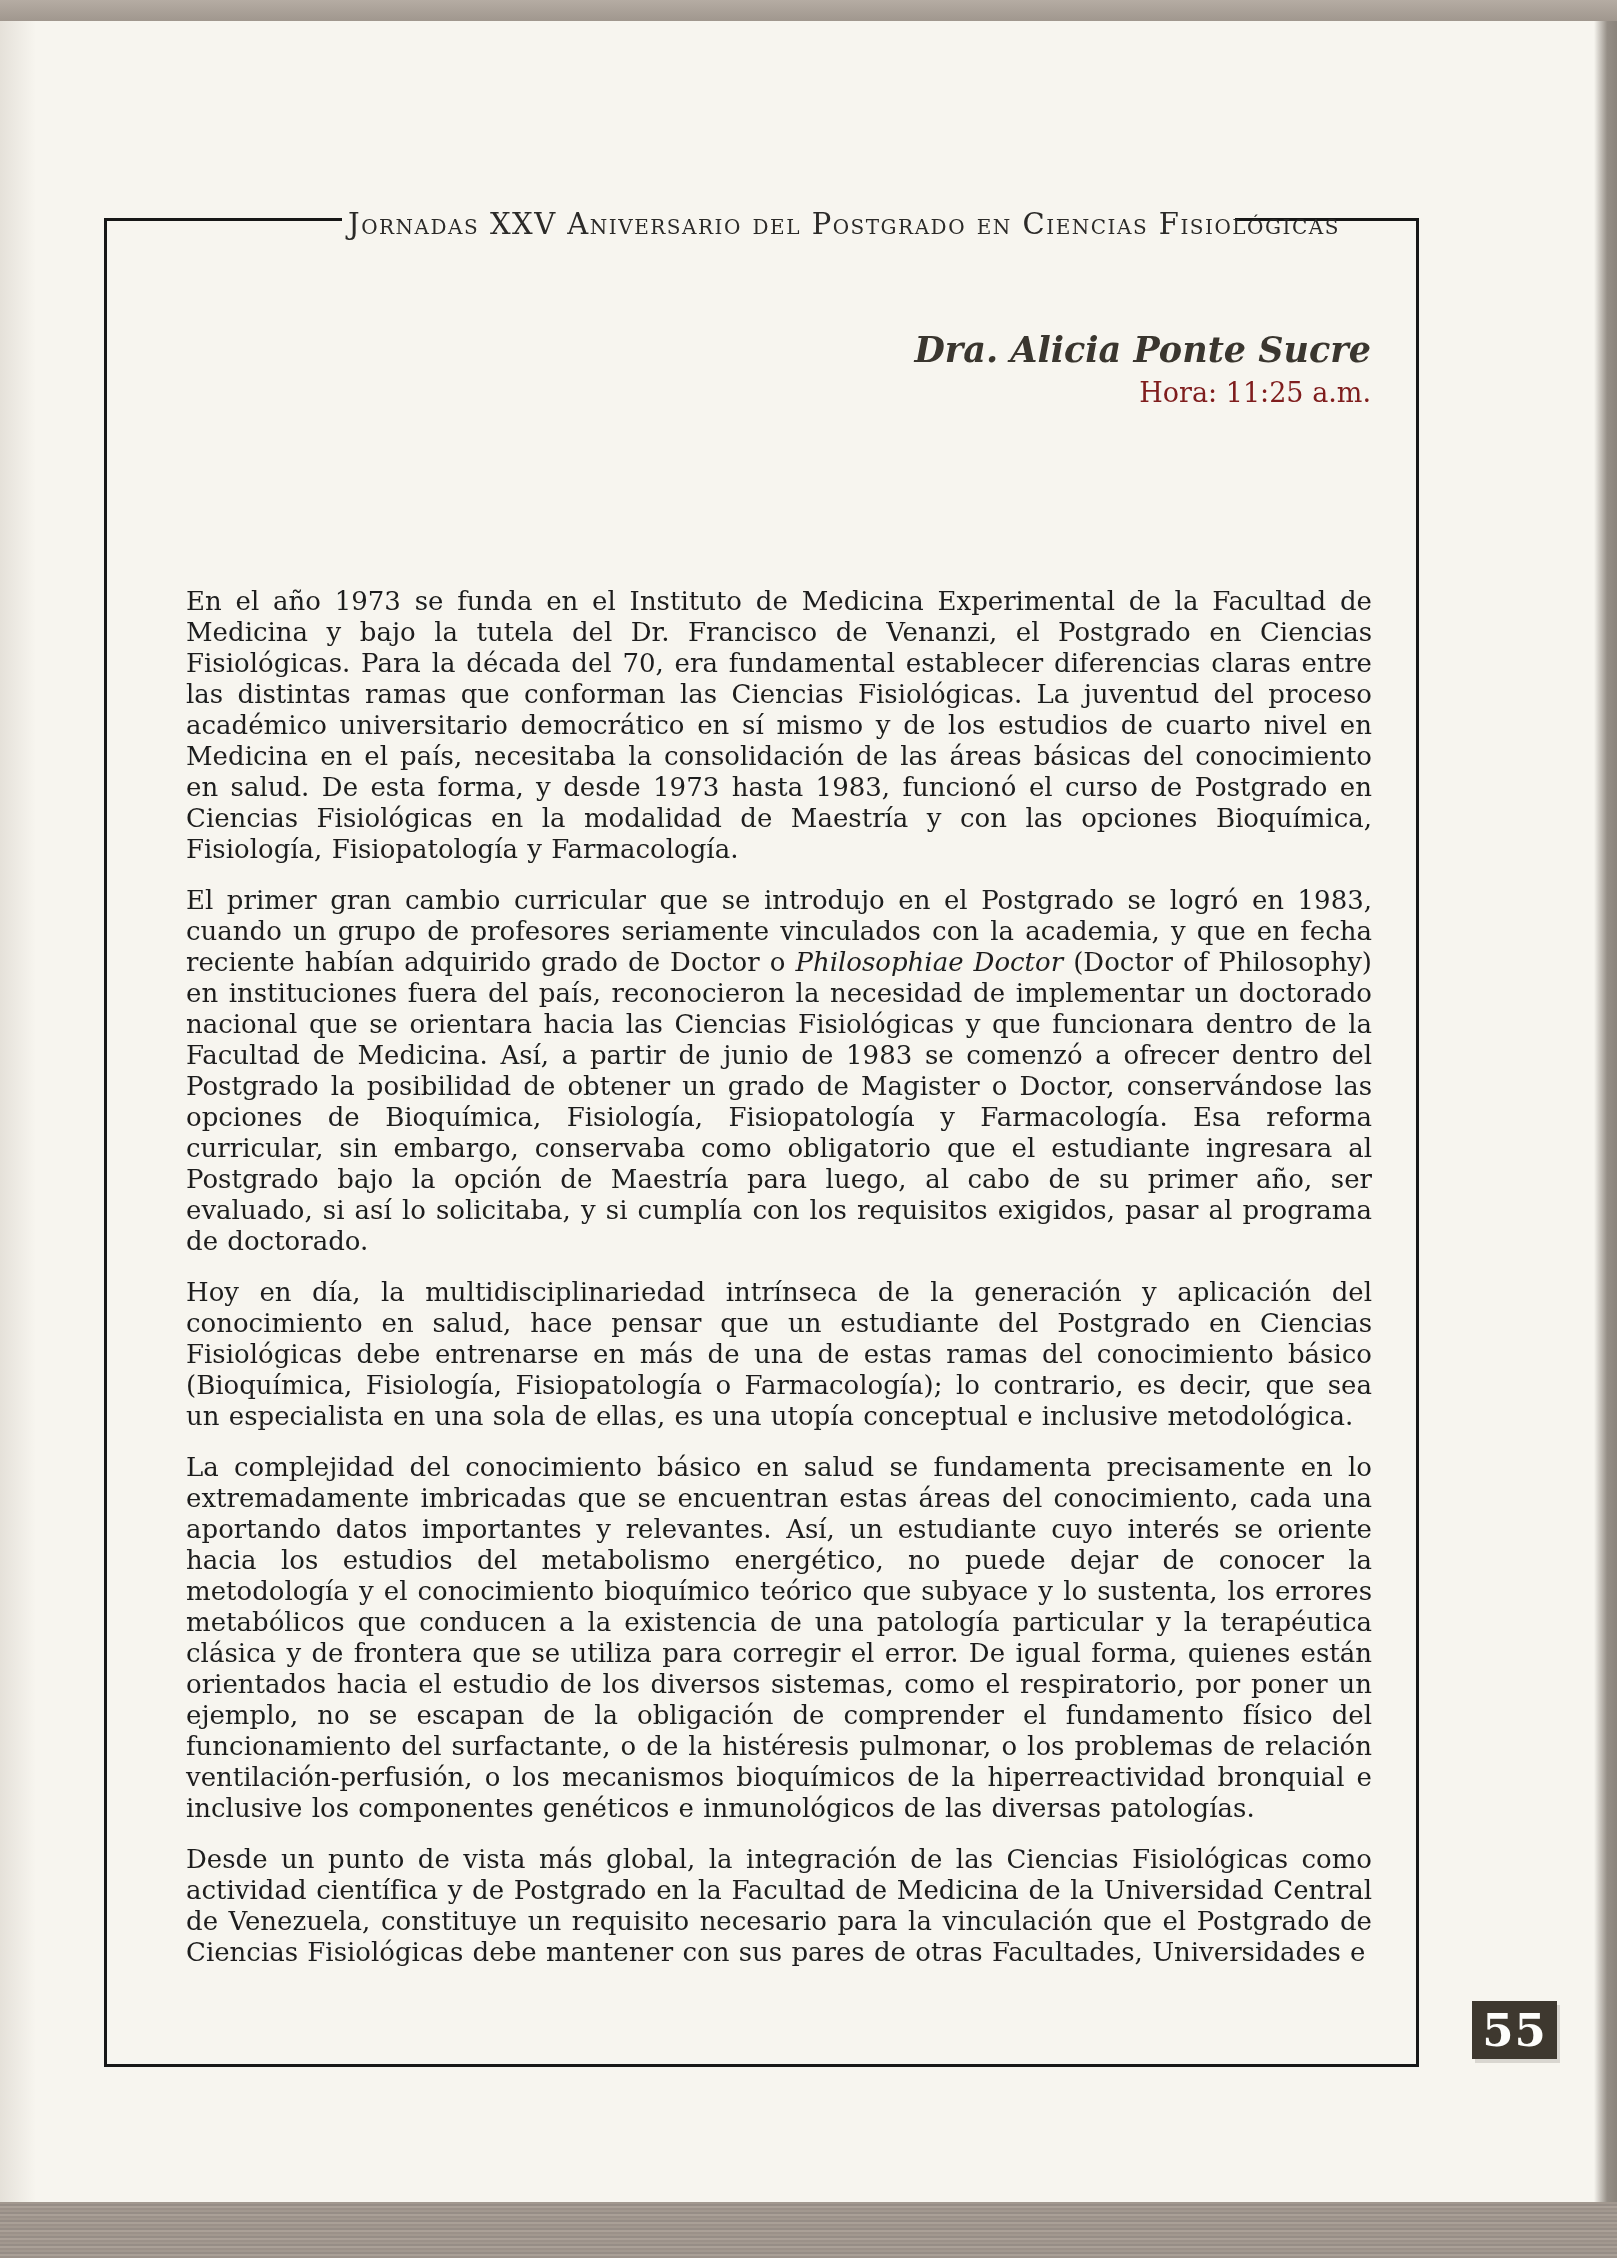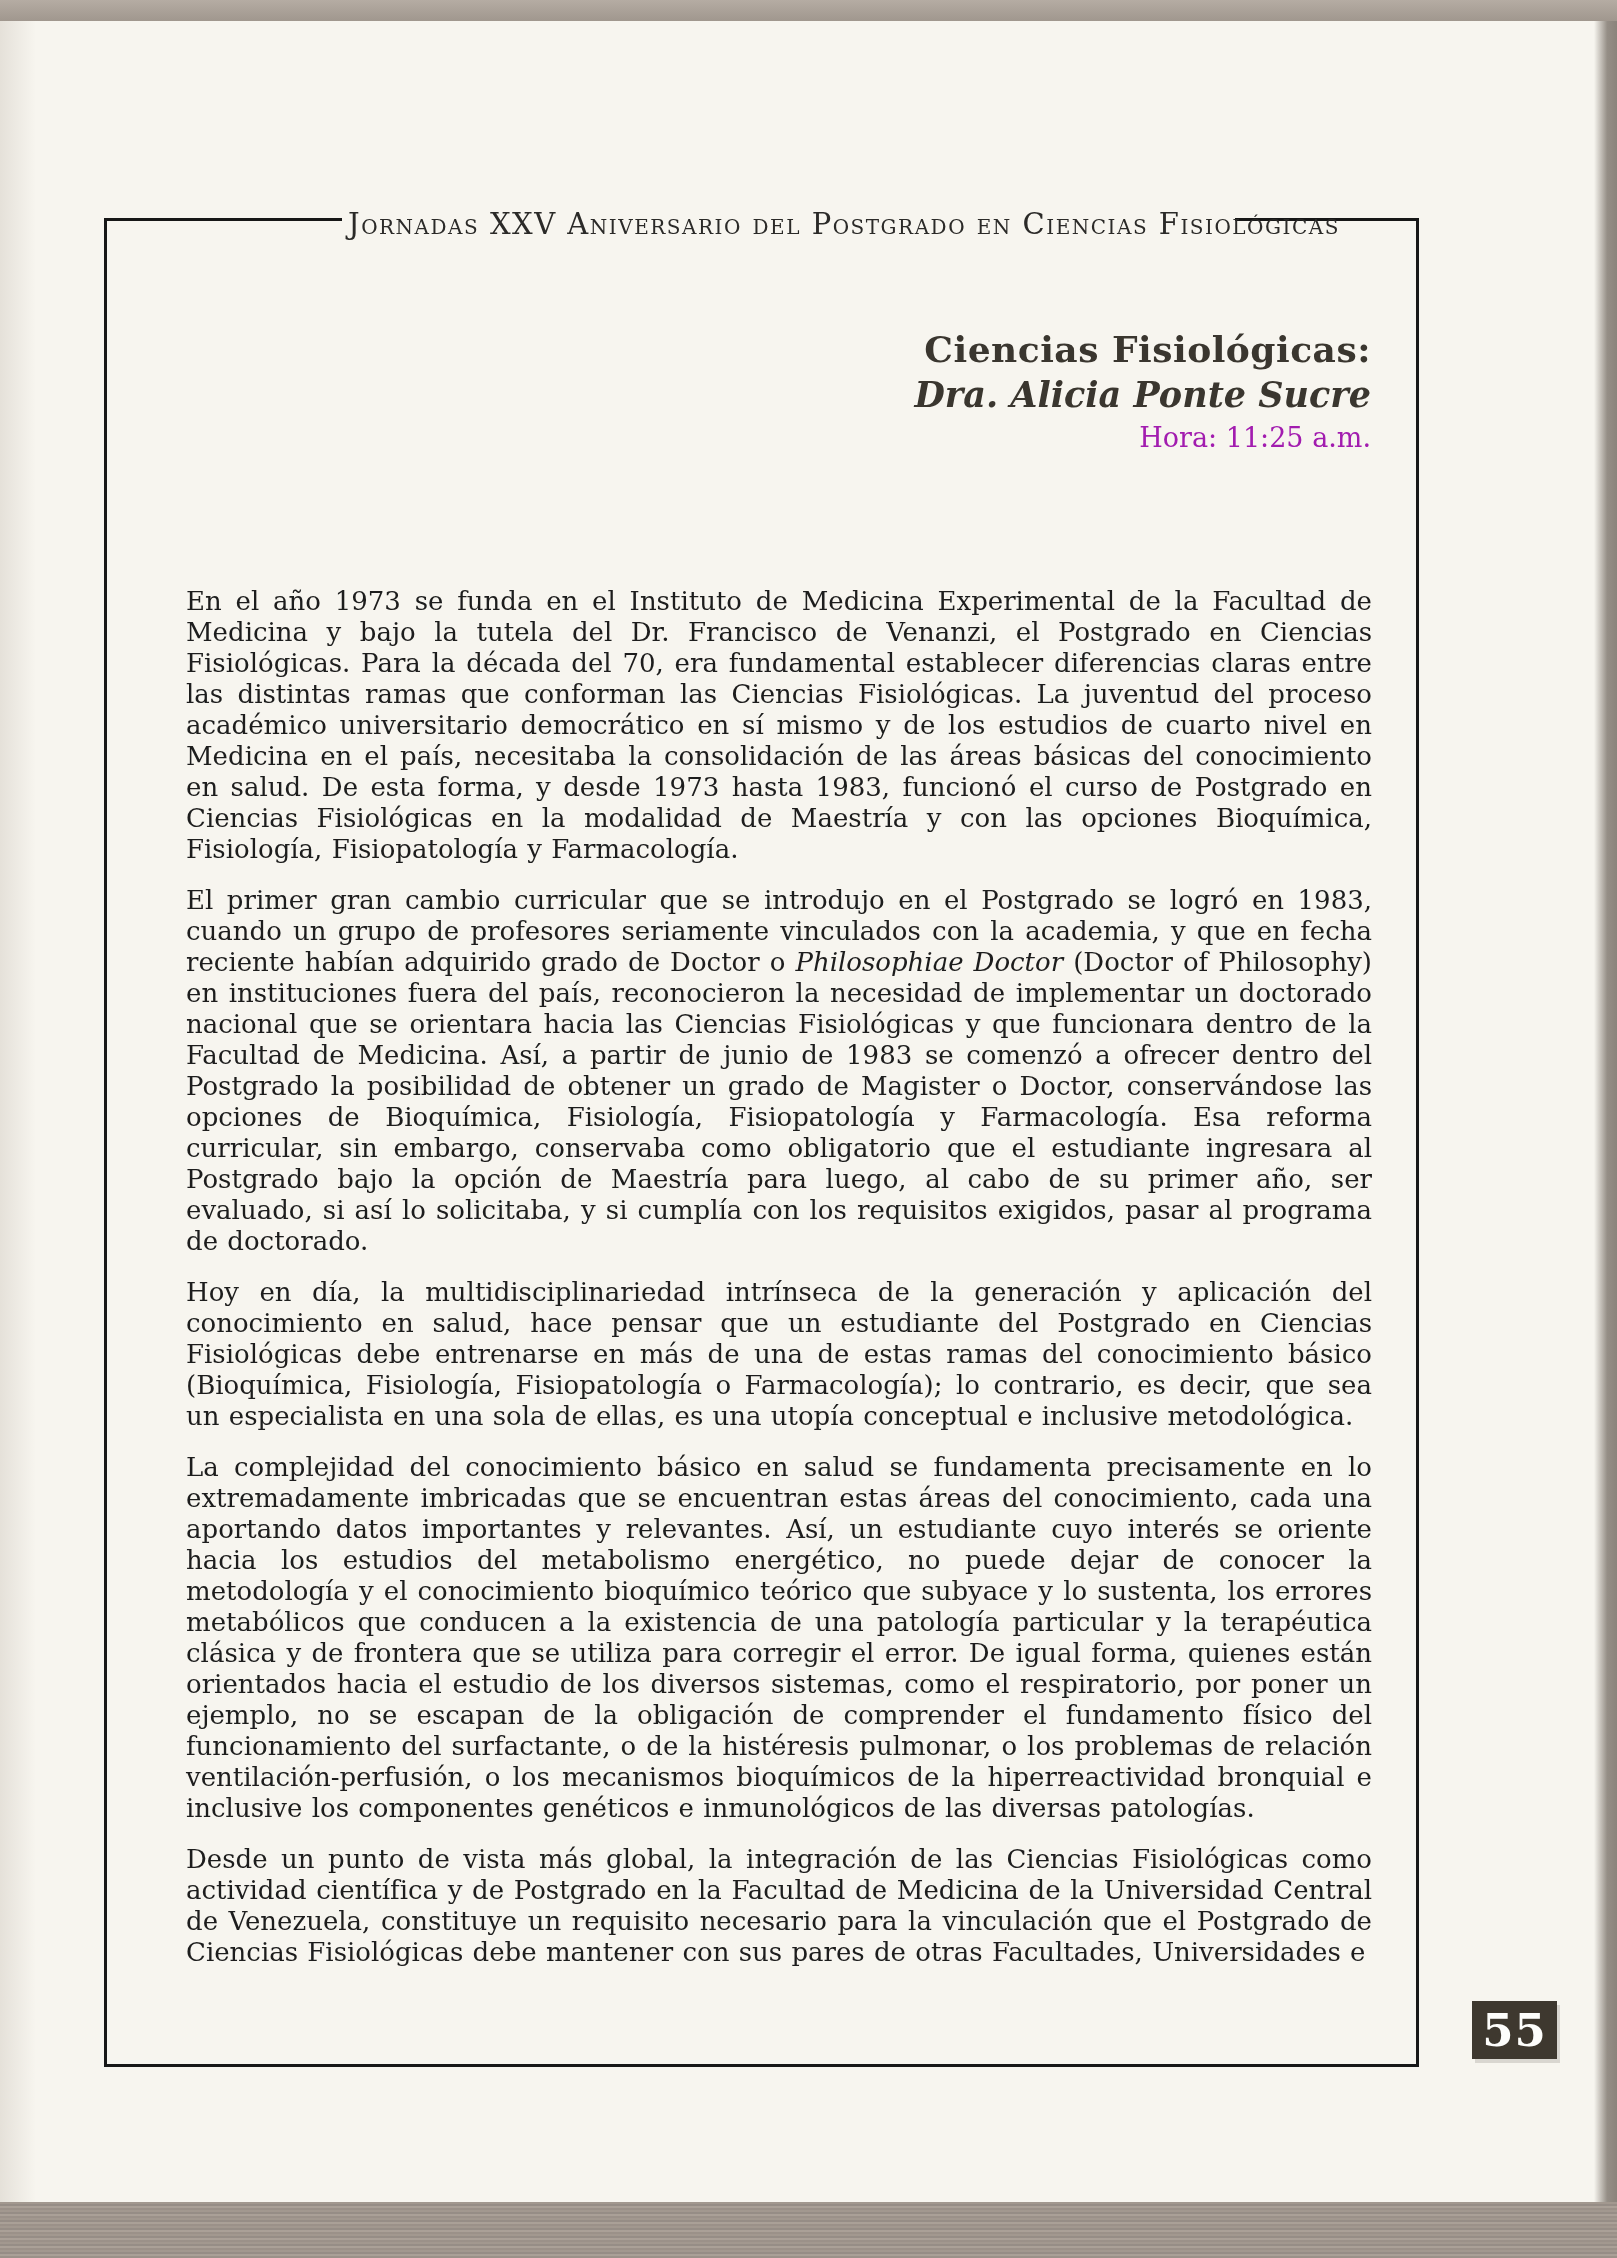--- a/index.html
+++ b/index.html
@@ -58,21 +58,21 @@
     position:absolute;right:247px;top:327px;
     text-align:right;color:var(--title-ink);z-index:2;
   }
   .title-line{
     font-size:36px;font-weight:bold;line-height:45px;letter-spacing:0.5px;
   }
   .title-author{
     font-size:35px;font-weight:bold;font-style:italic;line-height:45px;
   }
   .title-time{
-    font-size:27px;line-height:42px;color:#a21caf;font-weight:normal;
+    font-size:27px;line-height:42px;color:#7f1d1d;font-weight:normal;
   }
   .article{
     position:absolute;left:186px;top:586px;width:1186px;
     font-size:26px;line-height:31px;
     text-align:justify;
     color:var(--ink);
     hyphens:auto;-webkit-hyphens:auto;
     word-spacing:1px;
   }
   .article p{margin:0 0 20px 0;}
@@ -94,21 +94,20 @@
   <div class="scan-top-band"></div>
   <div class="scan-left-shade"></div>
   <div class="scan-right-strip"></div>
   <div class="scan-bottom-band"></div>
 
   <div class="content-box"></div>
 
   <div class="running-head">Jornadas XXV Aniversario del Postgrado en Ciencias Fisiológicas</div>
 
   <div class="title-block">
-    <div class="title-line">Ciencias Fisiológicas:</div>
     <div class="title-author">Dra.  Alicia Ponte Sucre</div>
     <div class="title-time">Hora: 11:25  a.m.</div>
   </div>
 
   <div class="article">
       <p><span>En el año 1973 se funda en el Instituto de Medicina Experimental de la Facultad de Medicina y bajo la tutela del Dr. Francisco de Venanzi, el Postgrado en Ciencias Fisiológicas. Para la década del 70, era fundamental establecer diferencias claras entre las distintas ramas que conforman las Ciencias Fisiológicas. La juventud del proceso académico universitario democrático en sí mismo y de los estudios de cuarto nivel en Medicina en el país, necesitaba la consolidación de las áreas básicas del conocimiento en  salud. De esta forma, y desde 1973 hasta 1983, funcionó el curso de Postgrado en Ciencias Fisiológicas en la modalidad de Maestría y con las opciones Bioquímica, Fisiología, Fisiopatología y Farmacología.</span></p>
       <p><span>El primer gran cambio curricular que se introdujo en el Postgrado se logró en 1983, cuando un grupo de profesores seriamente vinculados con la academia, y que en fecha reciente habían adquirido grado de Doctor o </span><em>Philosophiae Doctor</em><span> (Doctor of Philosophy) en instituciones fuera del país, reconocieron la necesidad de implementar un doctorado nacional que se orientara hacia las Ciencias Fisiológicas y que funcionara dentro de la Facultad de Medicina. Así, a partir de junio de 1983 se comenzó a ofrecer dentro del Postgrado la posibilidad de obtener un grado de Magister o Doctor, conservándose las opciones de Bioquímica, Fisiología, Fisiopatología y Farmacología. Esa reforma curricular, sin embargo, conservaba como obligatorio que el estudiante ingresara al Postgrado bajo la opción de Maestría para luego, al cabo de su primer año, ser evaluado, si así lo solicitaba, y si cumplía con los requisitos exigidos, pasar al programa de doctorado.</span></p>
       <p><span>Hoy en día, la multidisciplinariedad intrínseca de la generación y aplicación del conocimiento en salud, hace pensar que un estudiante del Postgrado en Ciencias Fisiológicas debe entrenarse en más de una de estas ramas del conocimiento básico (Bioquímica, Fisiología, Fisiopatología o Farmacología); lo contrario, es decir, que sea un especialista en una sola de ellas,  es una utopía conceptual e inclusive metodológica.</span></p>
       <p><span>La complejidad del conocimiento básico en salud se fundamenta precisamente en lo extremadamente imbricadas que se encuentran estas áreas del conocimiento, cada una aportando datos importantes y relevantes. Así, un estudiante cuyo interés se oriente hacia los estudios del metabolismo energético, no puede dejar de conocer la metodología y el conocimiento bioquímico teórico que subyace y lo sustenta, los errores metabólicos que conducen a la existencia de una patología particular y la terapéutica clásica y de frontera que se utiliza para corregir el error. De igual forma, quienes están orientados hacia el estudio de los diversos sistemas, como el respiratorio, por poner un ejemplo, no se escapan de la obligación de comprender el fundamento físico del funcionamiento del surfactante, o de la histéresis pulmonar, o los problemas de relación ventilación-perfusión, o los mecanismos bioquímicos de la hiperreactividad bronquial e inclusive los componentes genéticos e inmunológicos de las diversas patologías.</span></p>
       <p><span>Desde un punto de vista más global, la integración de las Ciencias Fisiológicas como actividad científica y de Postgrado en la Facultad de Medicina de la Universidad Central de Venezuela, constituye un requisito necesario para la vinculación que el Postgrado de Ciencias Fisiológicas debe mantener con sus pares de otras Facultades, Universidades e</span></p>

